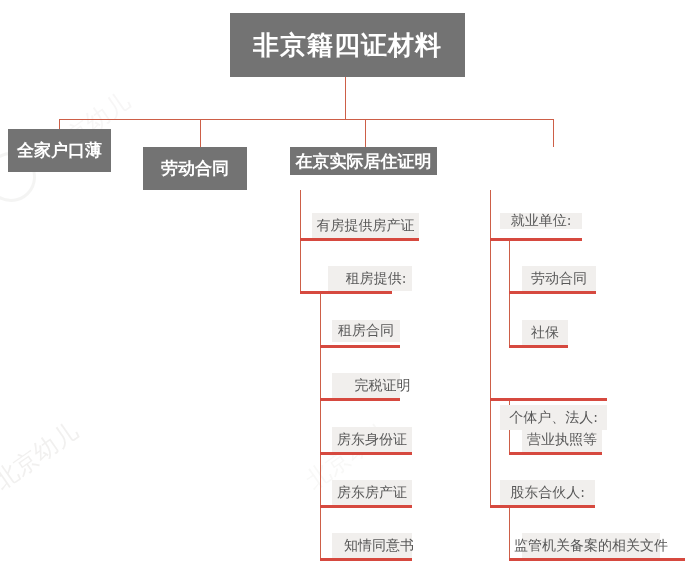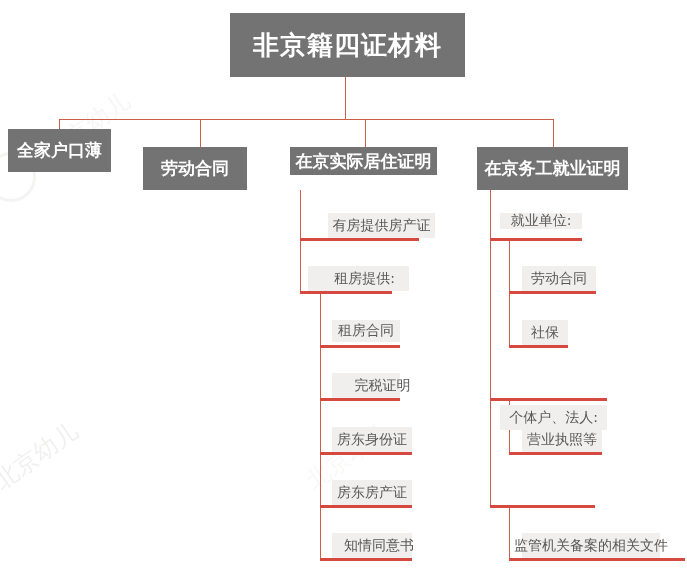--- a/index.html
+++ b/index.html
@@ -65,26 +65,25 @@
       <line x1="509" y1="399" x2="509" y2="454"></line>
       <line x1="509" y1="506" x2="509" y2="560"></line>
     </g>
   </svg>
 
   <div class="node orange title" style="left:230px;top:13px;width:235px;height:64px;">非京籍四证材料</div>
 
   <div class="node orange lvl2" style="left:8px;top:129px;width:103px;height:43px;">全家户口薄</div>
   <div class="node orange lvl2" style="left:143px;top:147px;width:104px;height:43px;">劳动合同</div>
   <div class="node orange lvl2" style="left:290px;top:147px;width:147px;height:28px;">在京实际居住证明</div>
-  <div class="node orange lvl2" style="left:477px;top:147px;width:151px;height:43px;">在京务工就业证明</div>
 
-  <div class="node gray" style="left:312px;top:213px;width:107px;height:25px;margin-left:16px;">有房提供房产证</div>
+  <div class="node gray" style="left:312px;top:213px;width:107px;height:25px;">有房提供房产证</div>
   <div class="ul" style="left:300px;top:238px;width:119px;"></div>
 
-  <div class="node gray" style="left:308px;top:266px;width:101px;height:25px;padding-left:12px;">租房提供:</div>
+  <div class="node gray" style="left:328px;top:266px;width:84px;height:25px;padding-left:12px;">租房提供:</div>
   <div class="ul" style="left:300px;top:291px;width:92px;"></div>
 
   <div class="node gray" style="left:332px;top:320px;width:68px;height:22px;">租房合同</div>
   <div class="ul" style="left:320px;top:345px;width:80px;"></div>
 
   <div class="node gray" style="left:332px;top:373px;width:68px;height:25px;padding-left:33px;">完税证明</div>
   <div class="ul" style="left:320px;top:398px;width:80px;"></div>
 
   <div class="node gray" style="left:332px;top:427px;width:80px;height:25px;">房东身份证</div>
   <div class="ul" style="left:320px;top:452px;width:92px;"></div>
@@ -103,18 +102,19 @@
 
   <div class="node gray" style="left:522px;top:320px;width:46px;height:25px;">社保</div>
   <div class="ul" style="left:509px;top:345px;width:59px;"></div>
 
   <div class="node gray" style="left:500px;top:373px;width:107px;height:25px;margin-top:32px;">个体户、法人:</div>
   <div class="ul" style="left:490px;top:398px;width:117px;"></div>
 
   <div class="node gray" style="left:522px;top:427px;width:80px;height:25px;">营业执照等</div>
   <div class="ul" style="left:509px;top:452px;width:93px;"></div>
 
+  <div class="node gray" style="left:500px;top:480px;width:95px;height:25px;">股东合伙人:</div>
   <div class="ul" style="left:490px;top:505px;width:105px;"></div>
 
   <div class="node gray" style="left:522px;top:533px;width:138px;height:25px;">监管机关备案的相关文件</div>
   <div class="ul" style="left:509px;top:558px;width:176px;"></div>
 
 </div>
 
 </body></html>

